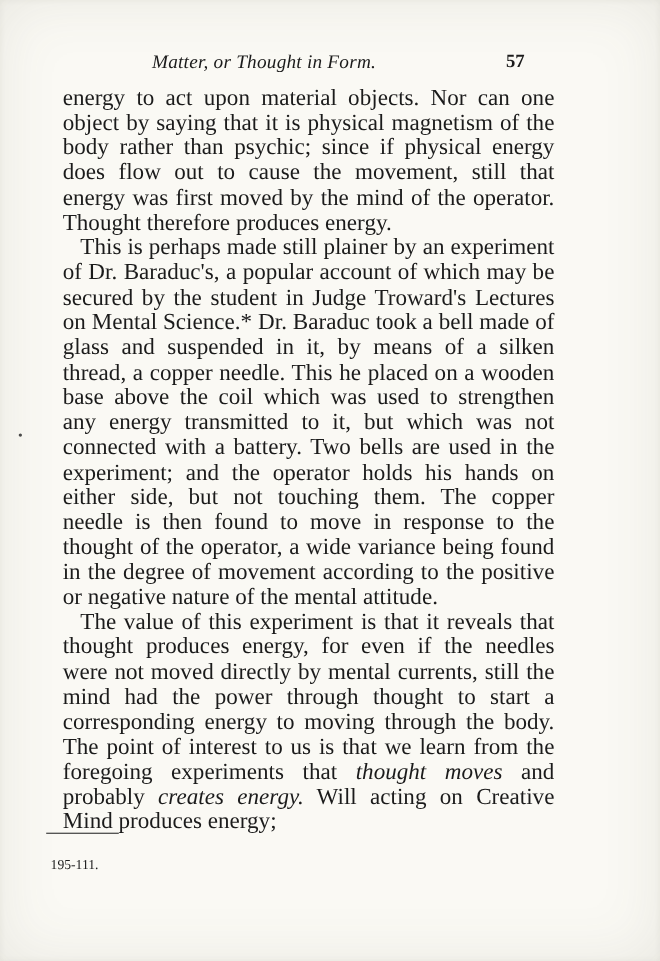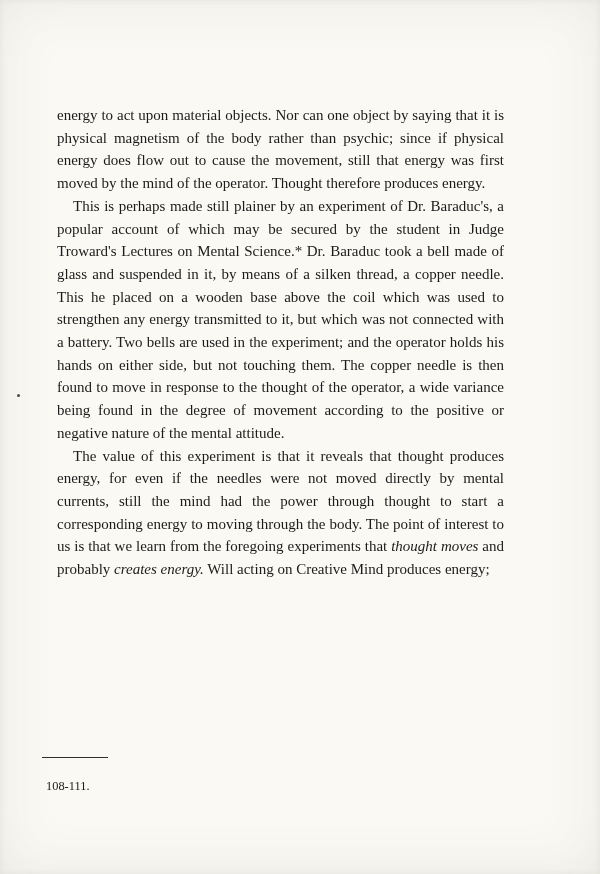--- a/index.html
+++ b/index.html
@@ -32,24 +32,24 @@
   }
   .page-number {
     position: absolute;
     right: 26px;
     top: 0;
     font-size: 17px;
     font-weight: bold;
   }
   .body-text {
     position: absolute;
-    top: 104px;
+    top: 77px;
     left: 57px;
     width: 447px;
-    font-size: 15px;
+    font-size: 21px;
     line-height: 22.7px;
     text-align: justify;
   }
   .body-text p { margin: 0; padding: 0; }
   p.indent { text-indent: 16px; font-family: Liberation Serif, serif; }
   .it { font-style: italic; }
   .speck {
     position: absolute;
     left: 17px;
     top: 394px;
@@ -74,26 +74,30 @@
     line-height: 14.8px;
     text-align: justify;
     text-align-last: justify;
   }
 </style>
 </head>
 <body>
 
 <div class="page">
 
+  <div class="header">
+    <span class="header-title">Matter, or Thought in Form.</span>
+    <span class="page-number">57</span>
+  </div>
 
   <div class="body-text">
     <p>energy to act upon material objects.  Nor can one object by saying that it is physical magnetism of the body rather than psychic; since if physical energy does flow out to cause the movement, still that energy was first moved by the mind of the operator.  Thought therefore produces energy.</p>
     <p class="indent">This is perhaps made still plainer by an experiment of Dr. Baraduc's, a popular account of which may be secured by the student in Judge Troward's Lectures on Mental Science.*  Dr. Baraduc took a bell made of glass and suspended in it, by means of a silken thread, a copper needle.  This he placed on a wooden base above the coil which was used to strengthen any energy transmitted to it, but which was not connected with a battery.  Two bells are used in the experiment; and the operator holds his hands on either side, but not touching them.  The copper needle is then found to move in response to the thought of the operator, a wide variance being found in the degree of movement according to the positive or negative nature of the mental attitude.</p>
     <p class="indent"><span>The value of this experiment is that it reveals that thought produces energy, for even if the needles were not moved directly by mental currents, still the mind had the power through thought to start a corresponding energy to moving through the body.  The point of interest to us is that we learn from the foregoing experiments that </span><span class="it">thought moves</span><span> and probably </span><span class="it">creates energy.</span><span> Will acting on Creative Mind produces energy;</span></p>
   </div>
 
   <div class="speck"></div>
 
   <div class="footnote-rule"></div>
 
-  <div class="footnote"><br><span>108-111.</span></div>
+  <div class="footnote"><br><span>195-111.</span></div>
 
 </div>
 
 </body></html>

